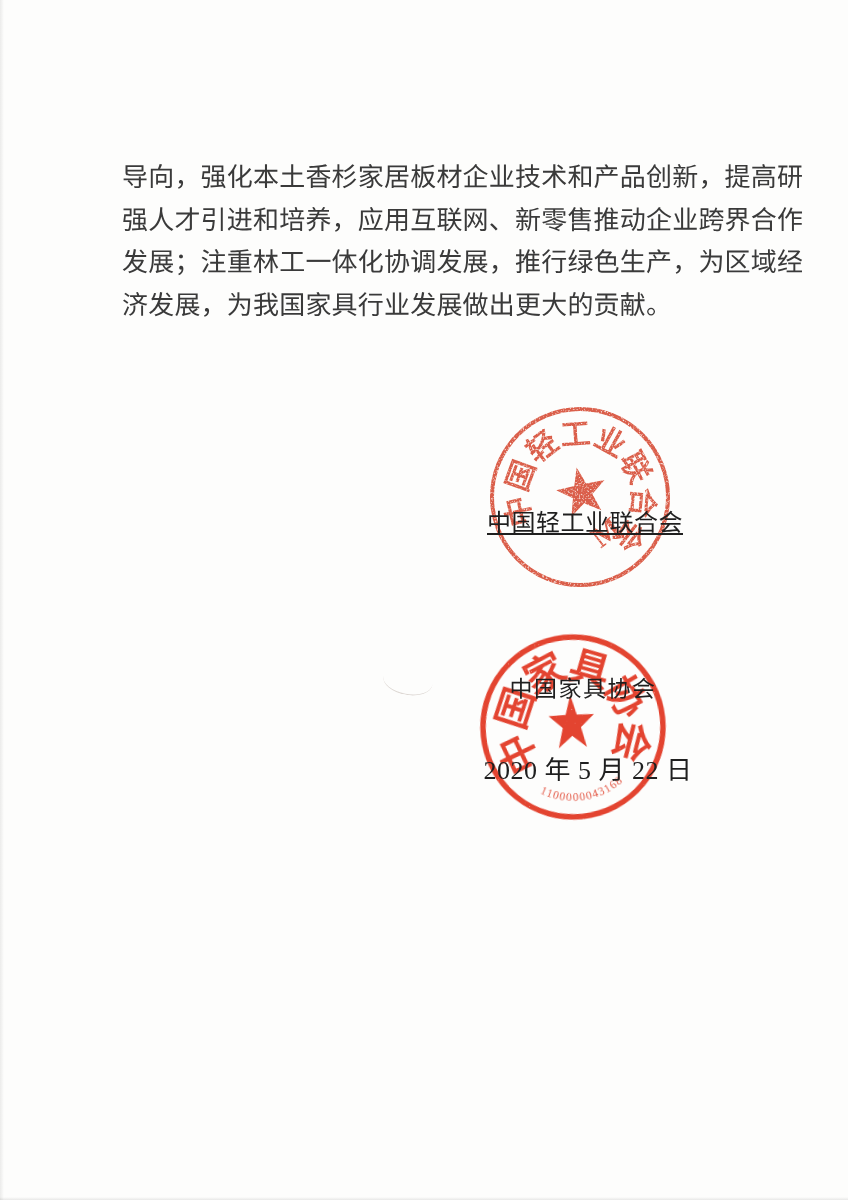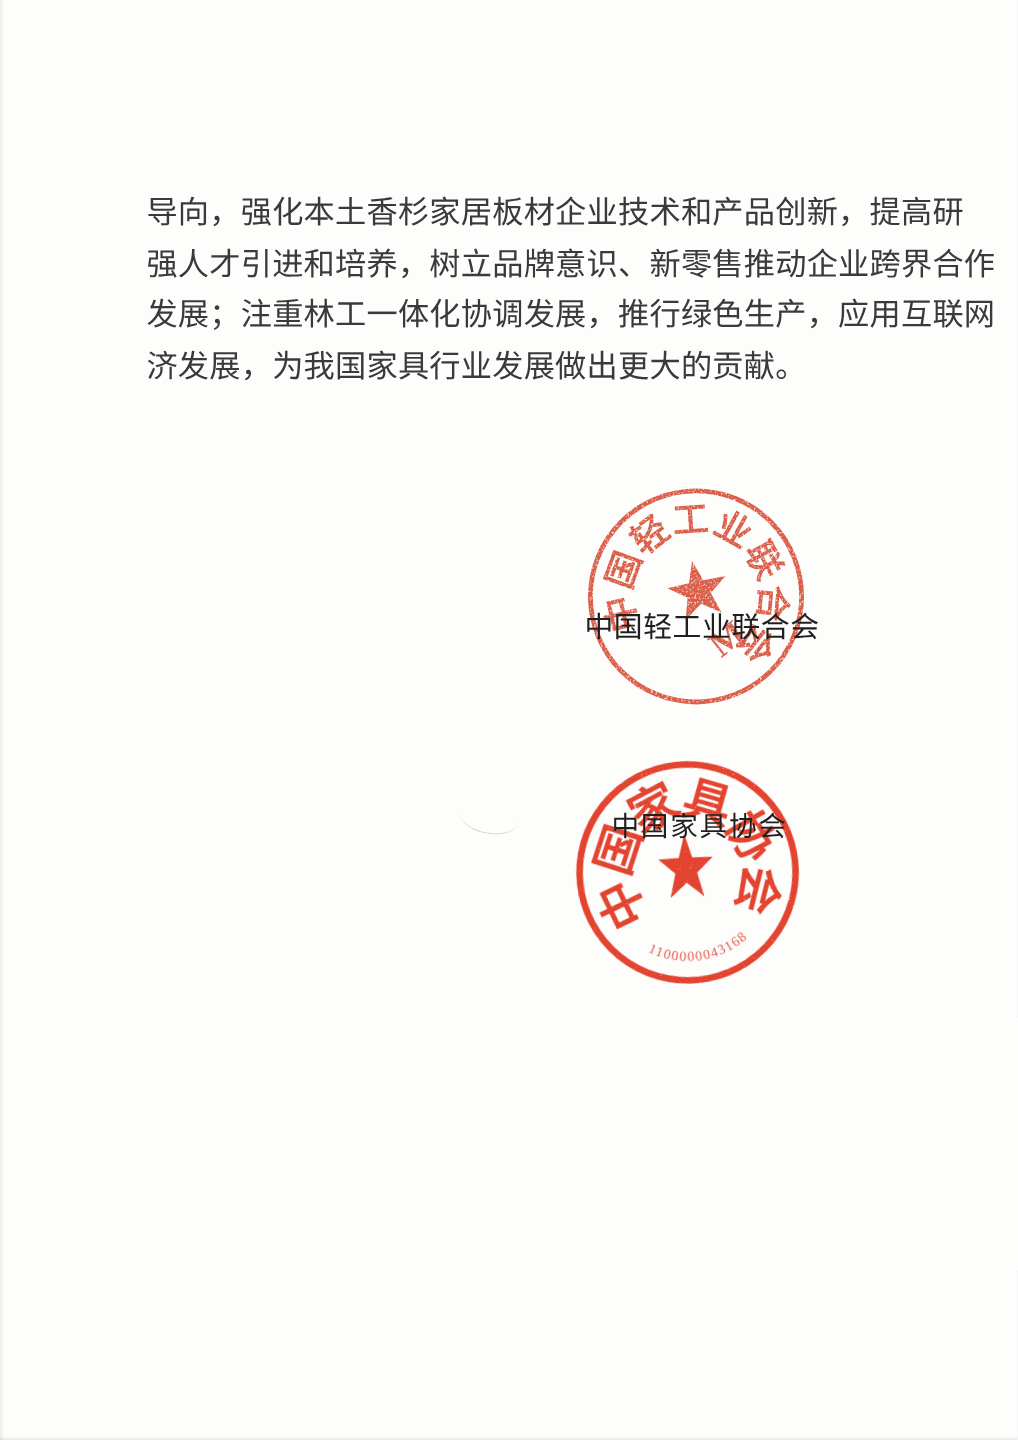--- a/index.html
+++ b/index.html
@@ -56,21 +56,21 @@
   .seal-2{left:463px;top:617px;width:220px;height:220px;}
   
   .sig{
     position:absolute;
     color:#1f1f1f;
     text-align:center;
     white-space:nowrap;
   }
   .sig-light-industry{
     left:455px;top:503px;width:260px;
-    font-size:24px;letter-spacing:0.5px;
+    font-size:24px;letter-spacing:0.5px;text-decoration:underline;
   }
   .sig-furniture{
     left:453px;top:670px;width:260px;
     font-size:23px;letter-spacing:1.5px;
   }
   .issue-date{
     left:448px;top:749px;width:280px;
     font-size:26px;letter-spacing:0.5px;
   }
   svg text{font-family:"Liberation Serif","DejaVu Serif",serif;}
@@ -79,22 +79,22 @@
 <body>
 
 <div class="page">
 
   <div class="edge-left"></div>
   <div class="edge-bottom"></div>
   <div class="scratch"></div>
 
   <div class="paragraph">
     <div class="pline">导向，强化本土香杉家居板材企业技术和产品创新，提高研</div>
-    <div class="pline">强人才引进和培养，树立品牌意识、新零售推动企业跨界合作</div>
-    <div class="pline">发展；注重林工一体化协调发展，推行绿色生产，应用互联网</div>
+    <div class="pline">强人才引进和培养，应用互联网、新零售推动企业跨界合作</div>
+    <div class="pline">发展；注重林工一体化协调发展，推行绿色生产，为区域经</div>
     <div class="pline last">济发展，为我国家具行业发展做出更大的贡献。</div>
   </div>
 
   <svg class="seal seal-1" viewBox="0 0 220 220">
     <defs>
       <filter id="rough1" x="-10%" y="-10%" width="120%" height="120%">
         <feTurbulence type="fractalNoise" baseFrequency="0.55" numOctaves="3" result="noise"></feTurbulence>
         <feComponentTransfer in="noise" result="mask">
           <feFuncA type="linear" slope="2.8" intercept="-0.35"></feFuncA>
         </feComponentTransfer>
@@ -140,14 +140,15 @@
       </g>
       <path id="serialArc" d="M 67.6 170.6 A 74 74 0 0 0 152.4 170.6" fill="none" stroke="none"></path>
       <text fill="#e2503c" font-size="11.5" letter-spacing="1.2" font-family="'Liberation Sans','DejaVu Sans',sans-serif">
         <textPath href="#serialArc" startOffset="3">1100000043168</textPath>
       </text>
     </g>
   </svg>
 
   <div class="sig sig-light-industry">中国轻工业联合会</div>
   <div class="sig sig-furniture">中国家具协会</div>
+  <div class="sig issue-date">2020 年 5 月 22 日</div>
 
 </div>
 
 </body></html>

